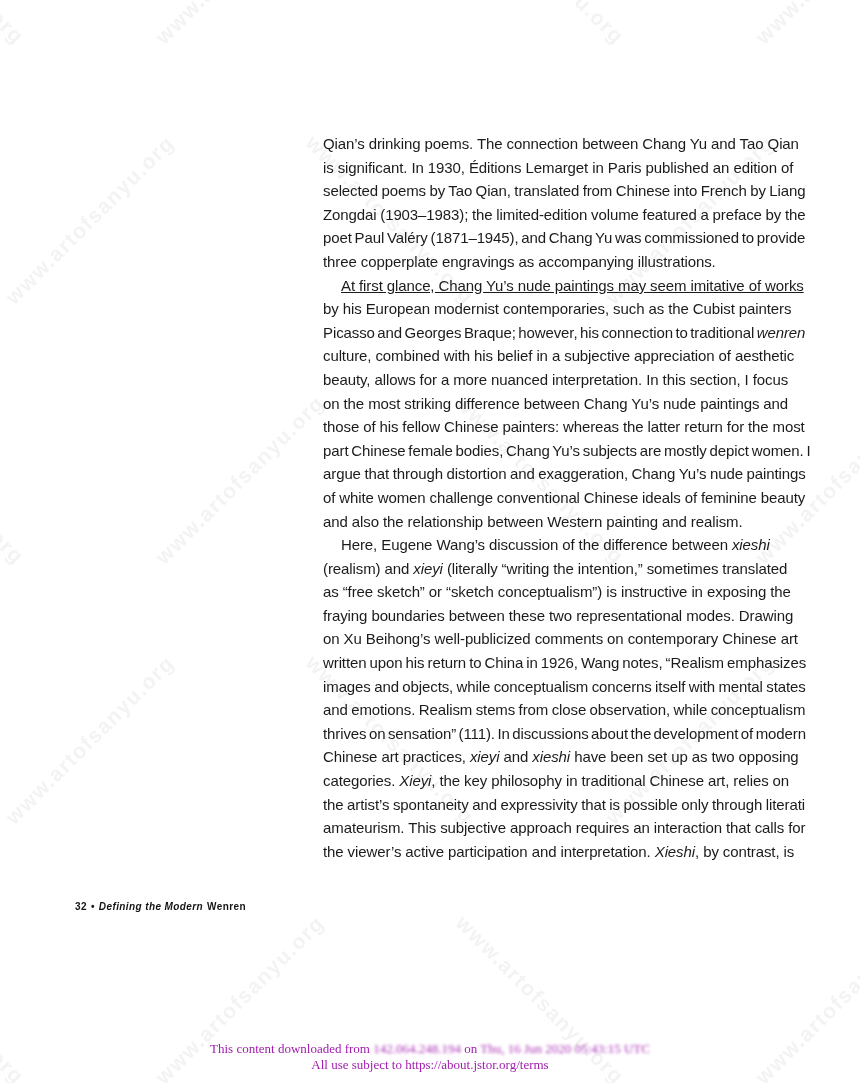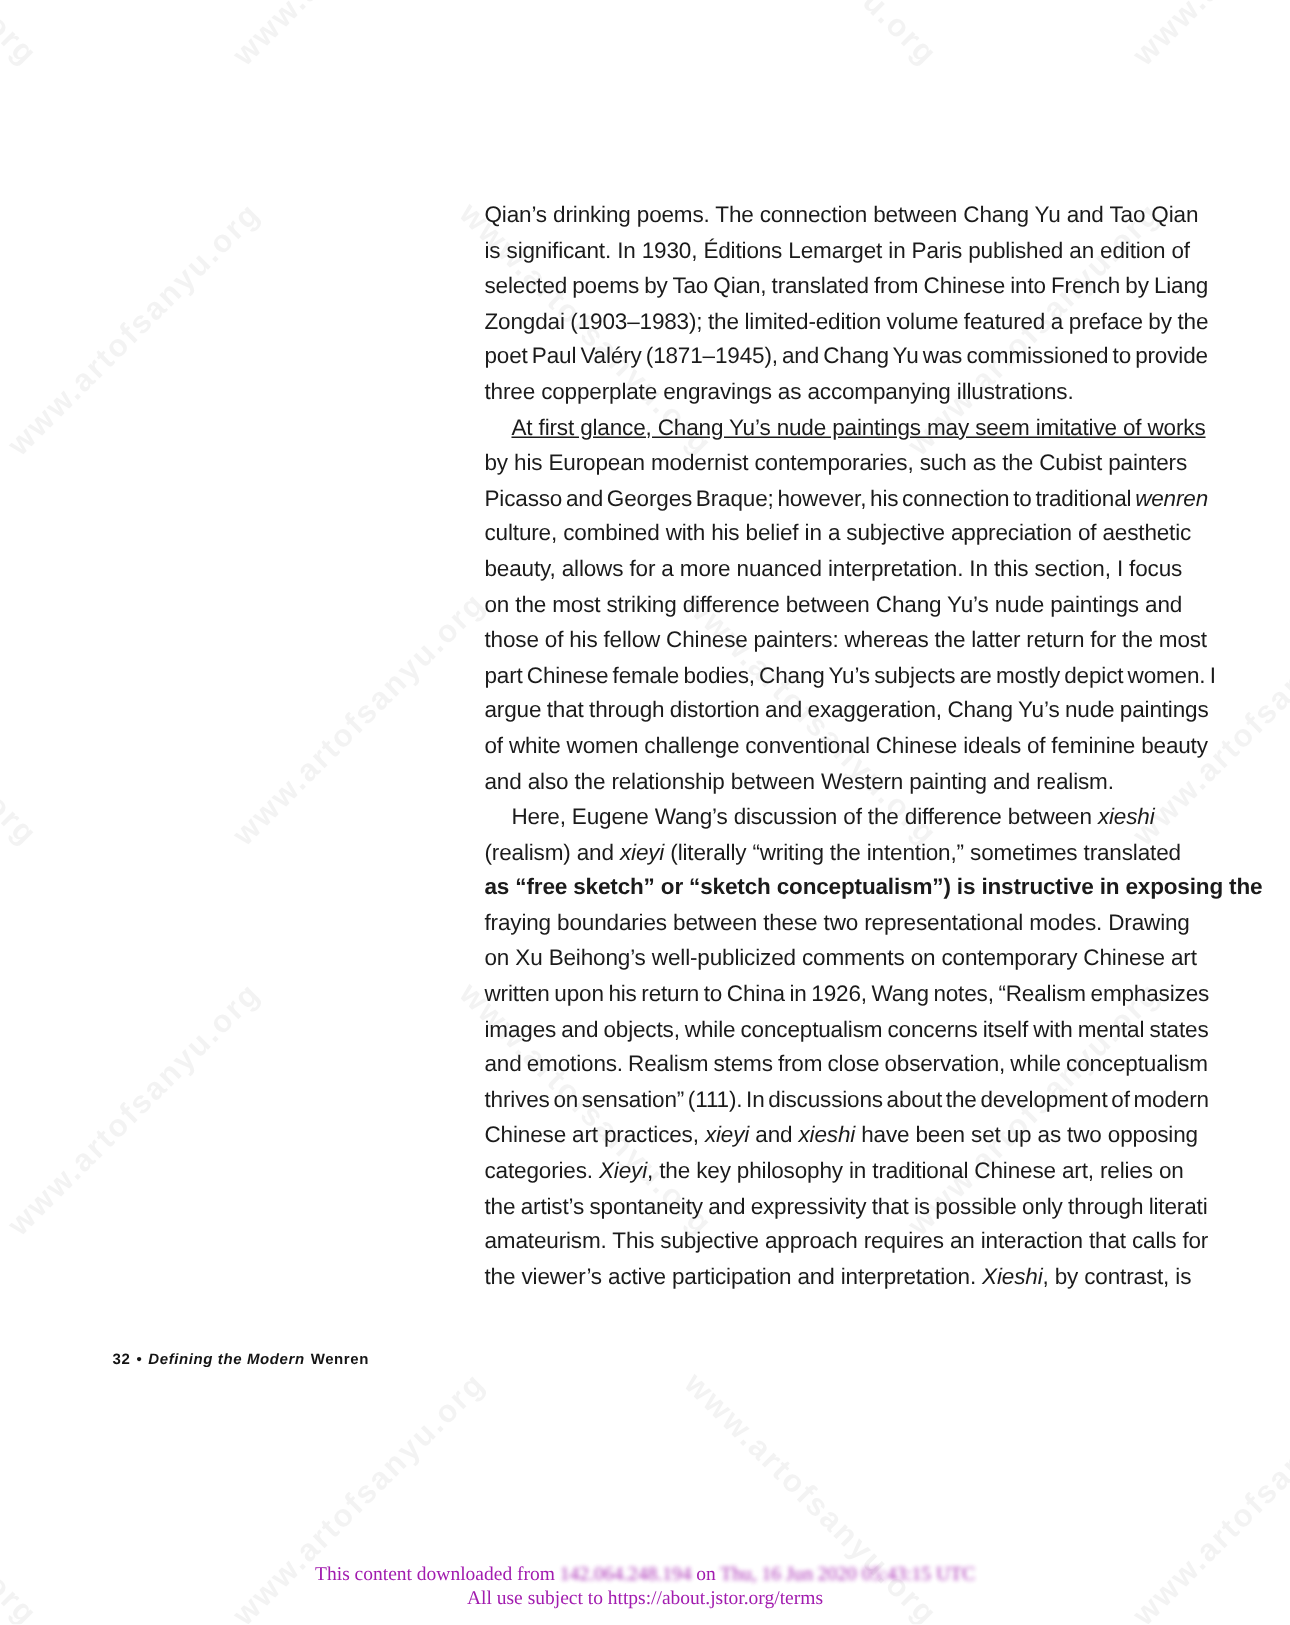--- a/index.html
+++ b/index.html
@@ -71,21 +71,21 @@
       <div class="line" style="word-spacing: 0px;"><span>culture, combined with his belief in a subjective appreciation of aesthetic</span></div>
       <div class="line" style="word-spacing: 0px;"><span>beauty, allows for a more nuanced interpretation. In this section, I focus</span></div>
       <div class="line" style="word-spacing: 0px;"><span>on the most striking difference between Chang Yu’s nude paintings and</span></div>
       <div class="line" style="word-spacing: -0.0833333px;"><span>those of his fellow Chinese painters: whereas the latter return for the most</span></div>
       <div class="line" style="word-spacing: -1.27273px;"><span>part Chinese female bodies, Chang Yu’s subjects are mostly depict women. I</span></div>
       <div class="line" style="word-spacing: -0.444444px;"><span>argue that through distortion and exaggeration, Chang Yu’s nude paintings</span></div>
       <div class="line" style="word-spacing: -0.111111px;"><span>of white women challenge conventional Chinese ideals of feminine beauty</span></div>
       <div class="line"><span>and also the relationship between Western painting and realism.</span></div>
       <div class="line indent" style="word-spacing: 0px;"><span>Here, Eugene Wang’s discussion of the difference between </span><span class="it">xieshi</span></div>
       <div class="line" style="word-spacing: 0px;"><span>(realism) and </span><span class="it">xieyi</span><span> (literally “writing the intention,” sometimes translated</span></div>
-      <div class="line" style="word-spacing: 0px; font-weight: bold;"><span>as “free sketch” or “sketch conceptualism”) is instructive in exposing the</span></div>
+      <div class="line" style="word-spacing: 0px;"><span>as “free sketch” or “sketch conceptualism”) is instructive in exposing the</span></div>
       <div class="line" style="word-spacing: 0px;"><span>fraying boundaries between these two representational modes. Drawing</span></div>
       <div class="line" style="word-spacing: 0px;"><span>on Xu Beihong’s well-publicized comments on contemporary Chinese art</span></div>
       <div class="line" style="word-spacing: -1px;"><span>written upon his return to China in 1926, Wang notes, “Realism emphasizes</span></div>
       <div class="line" style="word-spacing: -0.666667px;"><span>images and objects, while conceptualism concerns itself with mental states</span></div>
       <div class="line" style="word-spacing: -0.625px;"><span>and emotions. Realism stems from close observation, while conceptualism</span></div>
       <div class="line" style="word-spacing: -1.6px;"><span>thrives on sensation” (111). In discussions about the development of modern</span></div>
       <div class="line" style="word-spacing: 0px; text-align: center;"><span>Chinese art practices, </span><span class="it">xieyi</span><span> and </span><span class="it">xieshi</span><span> have been set up as two opposing</span></div>
       <div class="line" style="word-spacing: 0px; text-align: center;"><span>categories. </span><span class="it">Xieyi</span><span>, the key philosophy in traditional Chinese art, relies on</span></div>
       <div class="line" style="word-spacing: -0.5px;"><span>the artist’s spontaneity and expressivity that is possible only through literati</span></div>
       <div class="line" style="word-spacing: 0px;"><span>amateurism. This subjective approach requires an interaction that calls for</span></div>

